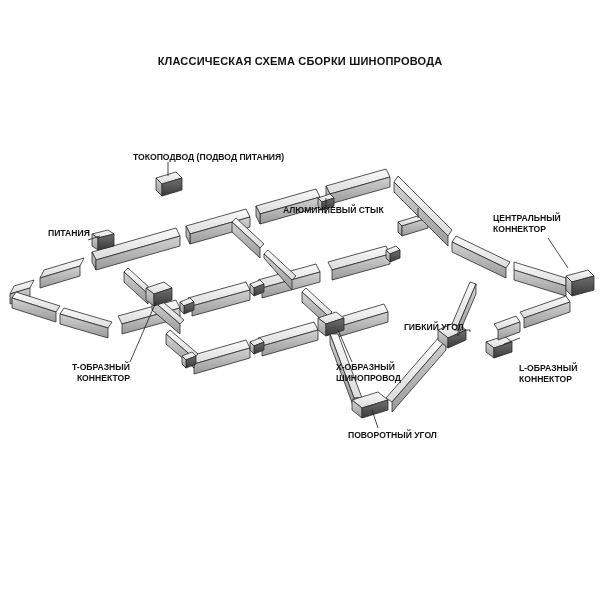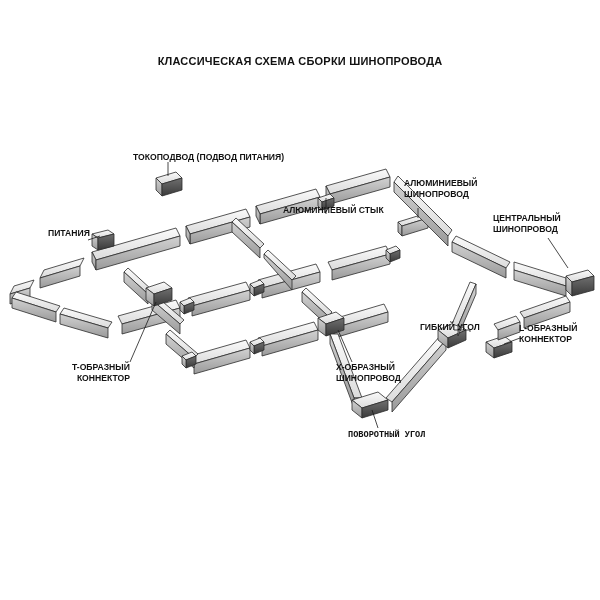--- a/index.html
+++ b/index.html
@@ -301,27 +301,25 @@
       <path d="M130,362 L156,302"></path>
       <path d="M352,362 L338,330"></path>
       <path d="M454,330 L470,330 L470,332"></path>
       <path d="M520,338 L504,344"></path>
       <path d="M378,428 L372,410"></path>
     </g>
   </svg>
 
   <div class="label" style="left:115px; top:152px;margin-left:18px;">ТОКОПОДВОД (ПОДВОД ПИТАНИЯ)</div>
   <div class="label" style="left:283px; top:205px;">АЛЮМИНИЕВЫЙ СТЫК</div>
-  <div class="label" style="left:404px; top:178px;">АЛЮМИНИЕВЫЙ
-ШИНОПРОВОД</div>
   <div class="label" style="left:493px; top:213px;">ЦЕНТРАЛЬНЫЙ
-ШИНОПРОВОД</div>
+КОННЕКТОР</div>
   <div class="label" style="left:48px; top:228px;">ПИТАНИЯ</div>
   <div class="label" style="left:72px; top:362px;text-align:right;">T-ОБРАЗНЫЙ
 КОННЕКТОР</div>
   <div class="label" style="left:336px; top:362px;">X-ОБРАЗНЫЙ
 ШИНОПРОВОД</div>
-  <div class="label" style="left:420px; top:322px;">ГИБКИЙ УГОЛ</div>
-  <div class="label" style="left:519px; top:323px;">L-ОБРАЗНЫЙ
+  <div class="label" style="left:404px; top:322px;">ГИБКИЙ УГОЛ</div>
+  <div class="label" style="left:519px; top:363px;">L-ОБРАЗНЫЙ
 КОННЕКТОР</div>
-  <div class="label" style="left:348px; top:430px;font-family:Liberation Mono, monospace;">ПОВОРОТНЫЙ УГОЛ</div>
+  <div class="label" style="left:348px; top:430px;">ПОВОРОТНЫЙ УГОЛ</div>
 
 </div>
 
 </body></html>

